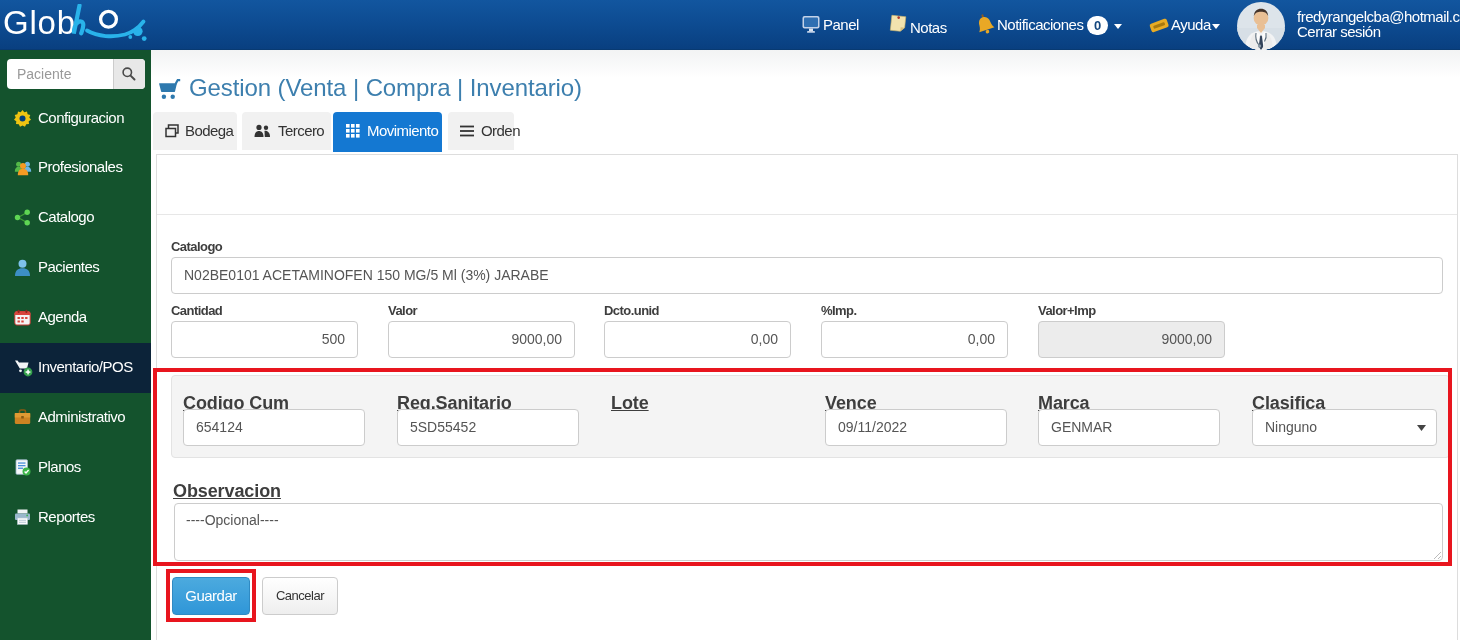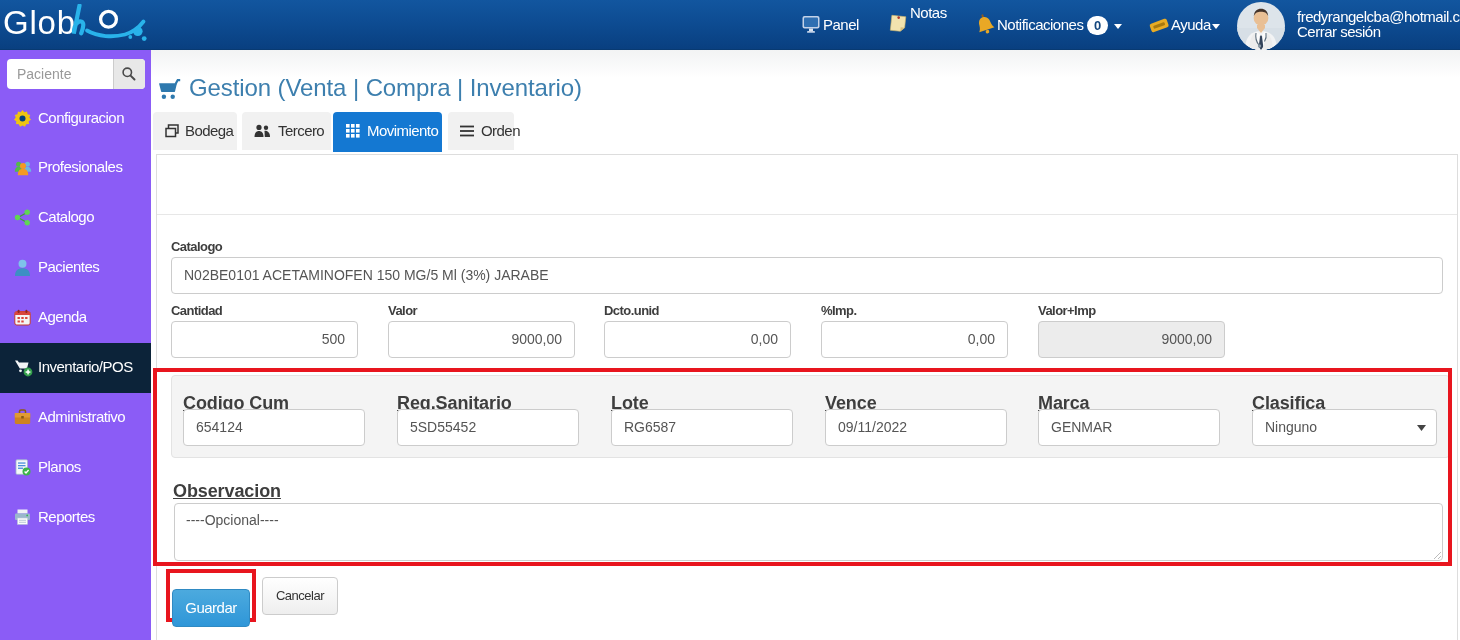--- a/index.html
+++ b/index.html
@@ -9,21 +9,21 @@
 
 
 #nav { position:absolute; left:0; top:0; width:1460px; height:50px;
   background:linear-gradient(180deg,#12569f 0%,#0d4b91 50%,#093f80 100%);
   border-bottom:1px solid #083a72; }
 .navtxt { position:absolute; color:#fff; font-size:15px; letter-spacing:-0.5px; white-space:nowrap; }
 .caret { position:absolute; width:0; height:0; border-left:4px solid transparent; border-right:4px solid transparent; border-top:5px solid #fff; }
 #badge0 { position:absolute; left:1087px; top:16px; width:21px; height:19px; background:#fff; border-radius:9.5px; color:#14477e; font-size:13px; font-weight:bold; text-align:center; line-height:19px; }
 
 
-#sidebar { position:absolute; left:0; top:50px; width:151px; height:590px; background:#8b5cf6; }
+#sidebar { position:absolute; left:0; top:50px; width:151px; height:590px; background:#14532d; }
 #search { position:absolute; left:7px; top:9px; width:138px; height:30px; background:#fff; border-radius:4px; overflow:hidden; }
 #search .ph { position:absolute; left:10px; top:7px; color:#999; font-size:14px; }
 #search .btn { position:absolute; right:0; top:0; width:32px; height:30px; background:#e8e8e8; border-left:1px solid #ccc; }
 .mi { position:absolute; left:0; width:151px; height:50px; }
 .mi svg { position:absolute; left:14px; top:16px; }
 .mi span { position:absolute; left:38px; top:15px; color:#fff; font-size:15px; letter-spacing:-0.5px; white-space:nowrap; }
 .mi.active { background:#0c2339; }
 
 
 #content { position:absolute; left:151px; top:50px; width:1309px; height:590px;
@@ -42,21 +42,21 @@
 .lbl2 { position:absolute; color:#3e3e3e; font-size:18px; font-weight:bold; letter-spacing:-0.1px; white-space:nowrap;text-decoration:underline; }
 .inp { position:absolute; height:37px; background:#fff; border:1px solid #ccc; border-radius:4px; font-size:14px; letter-spacing:0px; color:#555; line-height:35px; white-space:nowrap; overflow:hidden; }
 .inp.r { text-align:right; padding-right:12px; }
 .inp.l { padding-left:12px; }
 .inp.dis { background:#ececec; }
 #well { position:absolute; left:20px; top:325px; width:1279px; height:83px; background:#f4f4f4; border:1px solid #e3e3e3; border-radius:4px; }
 #ta { position:absolute; left:23px; top:453px; width:1269px; height:58px; background:#fff; border:1px solid #ccc; border-radius:4px; }
 #ta .v { position:absolute; left:11px; top:8px; color:#555; font-size:14px; }
 
 .redbox { position:absolute; border:4px solid #e8151e; }
-#btnG { position:absolute; left:21px; top:527px; width:78px; height:38px; border-radius:4px; background:linear-gradient(180deg,#4caade 0%,#2f96d8 100%); border:1px solid #2f8ac3; color:#fff; font-size:15px; letter-spacing:-0.5px; text-align:center; line-height:36px;margin-top:12px; }
+#btnG { position:absolute; left:21px; top:527px; width:78px; height:38px; border-radius:4px; background:linear-gradient(180deg,#4caade 0%,#2f96d8 100%); border:1px solid #2f8ac3; color:#fff; font-size:15px; letter-spacing:-0.5px; text-align:center; line-height:36px; }
 #btnC { position:absolute; left:111px; top:527px; width:76px; height:38px; border-radius:4px; background:linear-gradient(180deg,#ffffff 0%,#eeeeee 100%); border:1px solid #ccc; color:#333; font-size:13px; letter-spacing:-0.5px; text-align:center; line-height:36px; }
 </style>
 </head>
 <body>
 <div id="page">
 
   <div id="nav">
     <svg class="abs" style="left:3px;top:4px" width="165" height="46" viewBox="0 0 165 46">
       <text x="0" y="30" font-family="Liberation Sans" font-size="33" letter-spacing="0.8" fill="#fff">Glob</text>
       <path d="M76.5,1.5 C75,9 72.5,21.5 70.8,29.5 C70.8,25.5 72,20.5 74.8,18.3 C77.6,16.2 80.2,17.6 80.3,20.8 C80.4,23.6 79,27.2 78.2,29.3" fill="none" stroke="#29b3ea" stroke-width="4.2" stroke-linecap="round"></path>
@@ -75,21 +75,21 @@
     </svg>
     <div class="navtxt" style="left:823px;top:16px">Panel</div>
 
     <svg class="abs" style="left:889px;top:14px" width="19" height="20" viewBox="0 0 19 20">
       <g transform="rotate(6 9 10)">
         <path d="M2,2 L16,2 L16,13 L12,17 L2,17 Z" fill="#f2e3ae" stroke="#cbb36a" stroke-width="0.6"></path>
         <path d="M16,13 L12,17 L12,13 Z" fill="#d6bf7d"></path>
         <circle cx="9" cy="3.6" r="1.3" fill="#b03a2e"></circle>
       </g>
     </svg>
-    <div class="navtxt" style="left:910px;top:4px">Notas</div>
+    <div class="navtxt" style="left:910px;top:19px">Notas</div>
 
     <svg class="abs" style="left:975px;top:13px" width="20" height="22" viewBox="0 0 20 22">
       <g transform="rotate(-18 10 11)">
         <rect x="9.2" y="1" width="2" height="5" rx="1" fill="#8a5a21"></rect>
         <path d="M10,4 C6,4 4.4,7 4.2,11 C4,14 3,16 2,17 L18,17 C17,16 16,14 15.8,11 C15.6,7 14,4 10,4 Z" fill="#e9a825"></path>
         <circle cx="10" cy="19" r="1.8" fill="#e9a825"></circle>
       </g>
     </svg>
     <div class="navtxt" style="left:997px;top:16px">Notificaciones</div>
     <div id="badge0">0</div>
@@ -303,21 +303,20 @@
 
     <div id="well"></div>
     <div class="lbl2" style="left:32px;top:343px">Codigo Cum</div>
     <div class="lbl2" style="left:246px;top:343px">Reg.Sanitario</div>
     <div class="lbl2" style="left:460px;top:343px">Lote</div>
     <div class="lbl2" style="left:674px;top:343px">Vence</div>
     <div class="lbl2" style="left:887px;top:343px">Marca</div>
     <div class="lbl2" style="left:1101px;top:343px">Clasifica</div>
     <div class="inp l" style="left:32px;top:359px;width:182px">654124</div>
     <div class="inp l" style="left:246px;top:359px;width:182px">5SD55452</div>
-    <div class="inp l" style="left:460px;top:359px;width:182px">RG6587</div>
     <div class="inp l" style="left:674px;top:359px;width:182px">09/11/2022</div>
     <div class="inp l" style="left:887px;top:359px;width:182px">GENMAR</div>
     <div class="inp l" style="left:1101px;top:359px;width:185px">Ninguno
       <svg class="abs" style="right:10px;top:15px" width="9" height="7" viewBox="0 0 9 7">
           <path d="M0,0 L9,0 L4.5,6 Z" fill="#444"></path>
         </svg>
     </div>
 
     <div class="lbl2" style="left:22px;top:431px">Observacion</div>
     <div id="ta">

